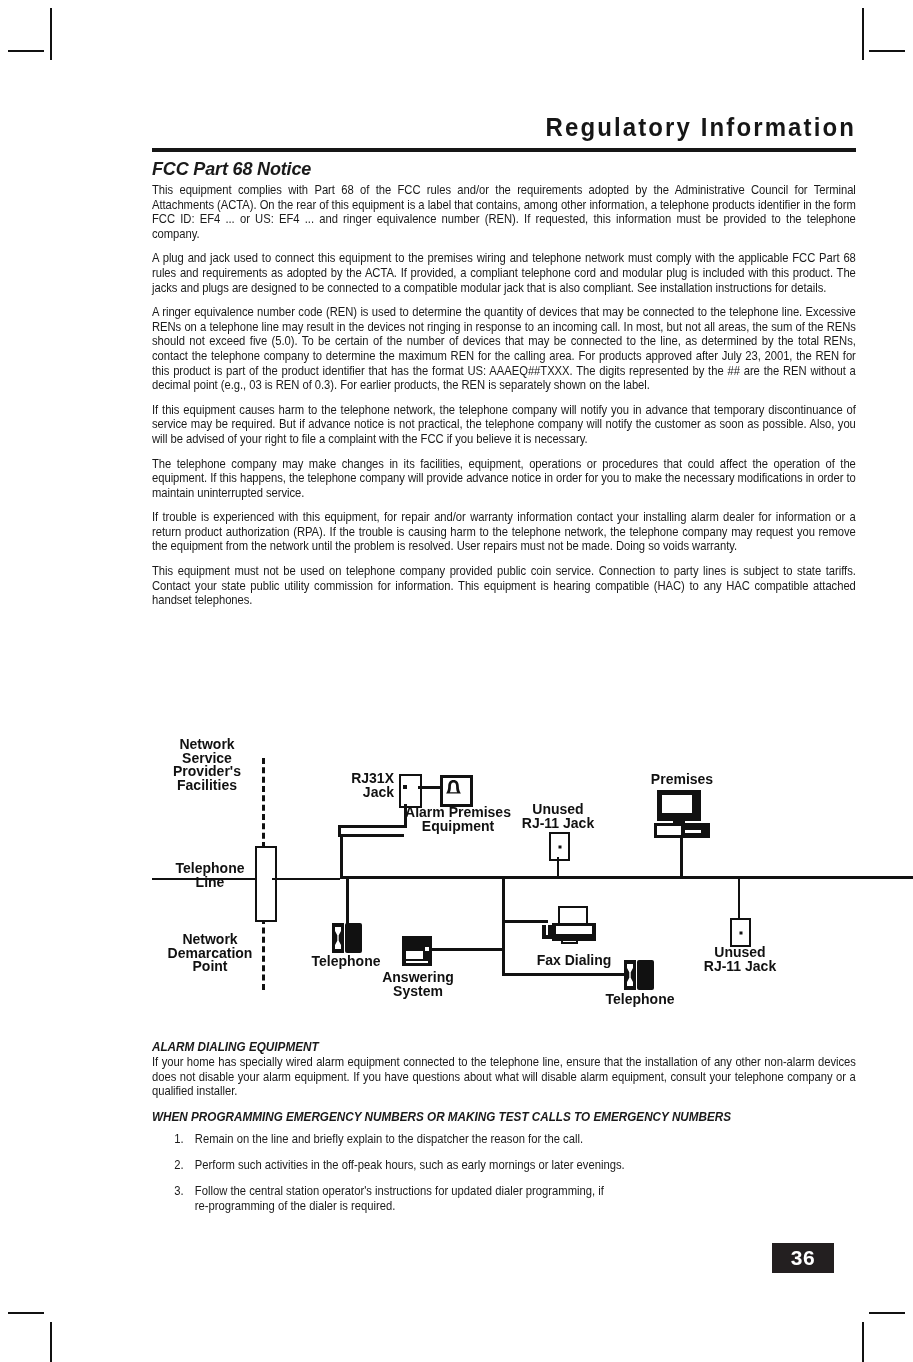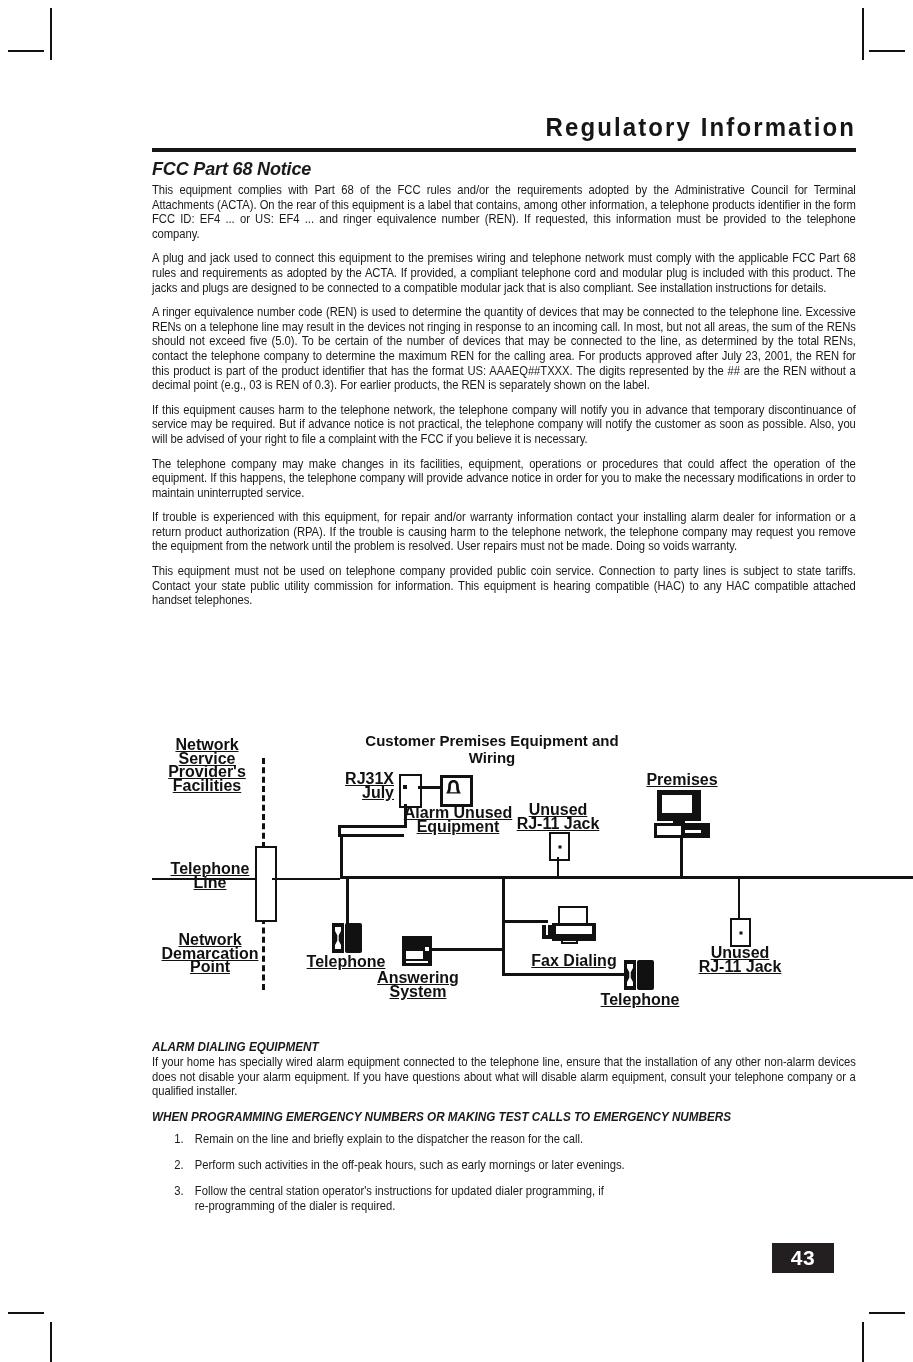--- a/index.html
+++ b/index.html
@@ -89,22 +89,22 @@
     letter-spacing:0.5px;
   }
 
   
   .diagram{position:absolute;left:152px;top:728px;width:704px;height:300px;}
   .dg-title{
     position:absolute;left:190px;top:4px;width:300px;text-align:center;
     font-size:15px;font-weight:bold;color:#111;
   }
   .lbl{
-    position:absolute;font-size:16px;font-weight:bold;color:#111;
-    line-height:13.6px;text-align:center;white-space:pre-line;text-decoration:underline;
+    position:absolute;font-size:14px;font-weight:bold;color:#111;
+    line-height:13.6px;text-align:center;white-space:pre-line;
   }
   .wire{position:absolute;background:#111;}
   .wire.h{height:3px;}
   .wire.v{width:3px;}
   .wire.thin{background:#111;}
   .wire.h.thin{height:2px;}
   .wire.v.thin{width:2px;}
 
   .dashed-v{
     position:absolute;width:0;border-left:3px dashed #111;
@@ -199,21 +199,20 @@
   <p class="body">A plug and jack used to connect this equipment to the premises wiring and telephone network must comply with the applicable FCC Part 68 rules and requirements as adopted by the ACTA. If provided, a compliant telephone cord and modular plug is included with this product. The jacks and plugs are designed to be connected to a compatible modular jack that is also compliant. See installation instructions for details.</p>
   <p class="body">A ringer equivalence number code (REN) is used to determine the quantity of devices that may be connected to the telephone line. Excessive RENs on a telephone line may result in the devices not ringing in response to an incoming call. In most, but not all areas, the sum of the RENs should not exceed five (5.0). To be certain of the number of devices that may be connected to the line, as determined by the total RENs, contact the telephone company to determine the maximum REN for the calling area. For products approved after July 23, 2001, the REN for this product is part of the product identifier that has the format US: AAAEQ##TXXX. The digits represented by the ## are the REN without a decimal point (e.g., 03 is REN of 0.3). For earlier products, the REN is separately shown on the label.</p>
   <p class="body">If this equipment causes harm to the telephone network, the telephone company will notify you in advance that temporary discontinuance of service may be required. But if advance notice is not practical, the telephone company will notify the customer as soon as possible. Also, you will be advised of your right to file a complaint with the FCC if you believe it is necessary.</p>
   <p class="body">The telephone company may make changes in its facilities, equipment, operations or procedures that could affect the operation of the equipment. If this happens, the telephone company will provide advance notice in order for you to make the necessary modifications in order to maintain uninterrupted service.</p>
   <p class="body">If trouble is experienced with this equipment, for repair and/or warranty information contact your installing alarm dealer for information or a return product authorization (RPA). If the trouble is causing harm to the telephone network, the telephone company may request you remove the equipment from the network until the problem is resolved. User repairs must not be made. Doing so voids warranty.</p>
   <p class="body">This equipment must not be used on telephone company provided public coin service. Connection to party lines is subject to state tariffs. Contact your state public utility commission for information. This equipment is hearing compatible (HAC) to any HAC compatible attached handset telephones.</p>
 </div>
 
 <div class="diagram">
 
-  <div class="dg-title">Customer Premises Equipment and Wiring</div>
 
   <div class="lbl" style="left:0px;top:10px;width:110px;">Network
 Service
 Provider's
 Facilities</div>
   <div class="lbl" style="left:6px;top:134px;width:104px;">Telephone
 Line</div>
   <div class="lbl" style="left:0px;top:205px;width:116px;">Network
 Demarcation
 Point</div>
@@ -221,30 +220,30 @@
   <div class="dashed-v" style="left:110px;top:30px;height:90px;"></div>
   <div class="dashed-v" style="left:110px;top:190px;height:72px;"></div>
 
   <div class="box-open" style="left:103px;top:118px;width:18px;height:72px;"></div>
 
   <div class="wire h thin" style="left:0px;top:150px;width:104px;"></div>
 
   <div class="wire h thin" style="left:120px;top:150px;width:68px;"></div>
 
   <div class="lbl" style="left:180px;top:44px;width:62px;text-align:right;">RJ31X
-July</div>
+Jack</div>
   <div class="rj31x" style="left:247px;top:46px;"></div>
 
   <div class="alarm-box" style="left:288px;top:47px;">
     <svg viewBox="0 0 20 20" width="21" height="20" style="display:block;">
       <path d="M10 2 C6.4 2 4.7 4.6 4.7 8.2 C4.7 12 3.6 14.2 2.6 15.4 L17.4 15.4 C16.4 14.2 15.3 12 15.3 8.2 C15.3 4.6 13.6 2 10 2 Z" fill="#111"></path>
       <path d="M10 4.5 C8.2 4.5 7.4 6 7.4 8.4 C7.4 11.6 6.9 13.4 6.3 14.3 L13.7 14.3 C13.1 13.4 12.6 11.6 12.6 8.4 C12.6 6 11.8 4.5 10 4.5 Z" fill="#fff"></path>
     </svg>
   </div>
-  <div class="lbl" style="left:248px;top:78px;width:116px;">Alarm Unused
+  <div class="lbl" style="left:248px;top:78px;width:116px;">Alarm Premises
 Equipment</div>
 
   <div class="wire h" style="left:266px;top:58px;width:24px;"></div>
 
   <div class="wire v" style="left:252px;top:76px;height:24px;"></div>
   <div class="wire h" style="left:186px;top:97px;width:69px;"></div>
   <div class="wire v" style="left:186px;top:97px;height:12px;"></div>
   <div class="wire h" style="left:186px;top:106px;width:66px;"></div>
   <div class="wire v" style="left:188px;top:106px;height:45px;"></div>
 
@@ -335,13 +334,13 @@
       <span class="num">2.</span>
       <span>Perform such activities in the off-peak hours, such as early mornings or later evenings.</span>
     </li>
     <li style="width:60%;">
       <span class="num">3.</span>
       <span>Follow the central station operator's instructions for updated dialer programming, if re-programming of the dialer is required.</span>
     </li>
   </ol>
 </div>
 
-<div class="pagenum">43</div>
+<div class="pagenum">36</div>
 
 </body></html>

